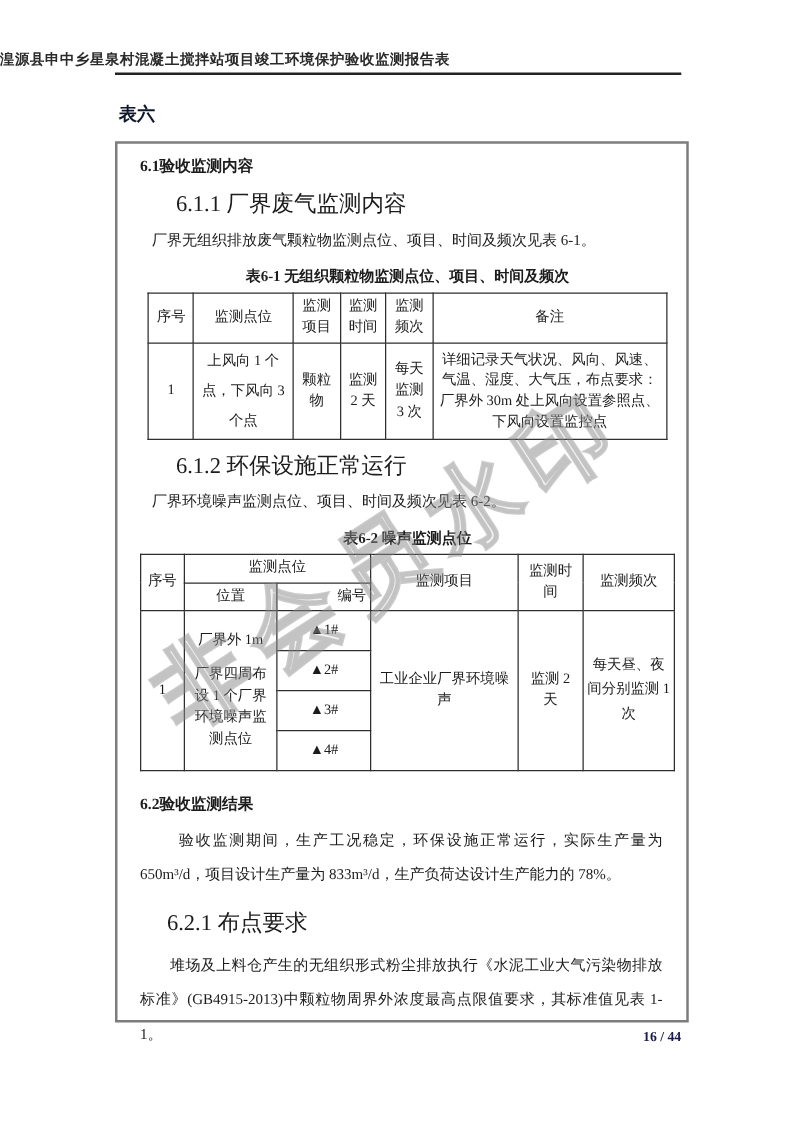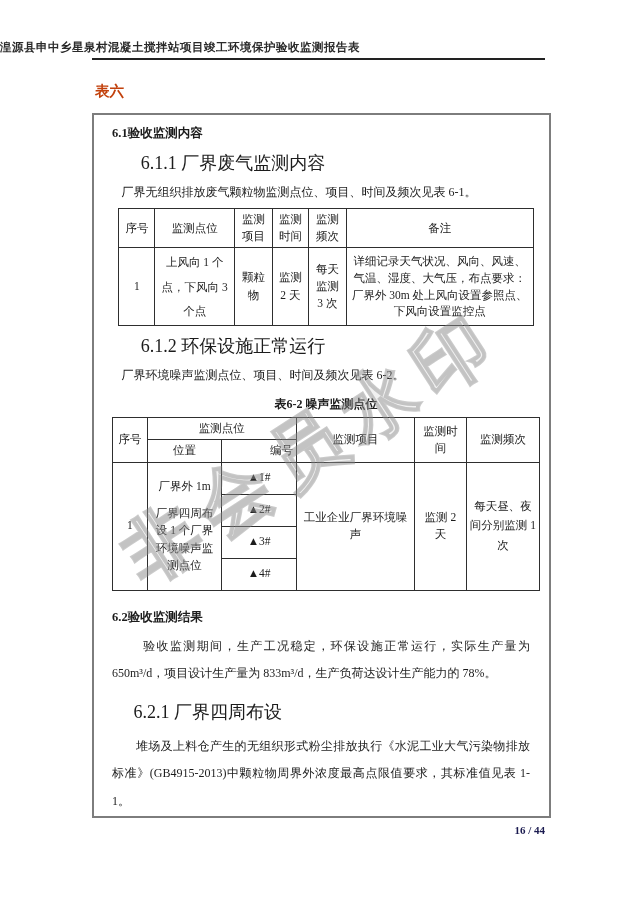--- a/index.html
+++ b/index.html
@@ -25,21 +25,21 @@
     position: absolute;
     top: 58px; left: 92px; width: 453px;
     border-top: 2px solid #222;
     height: 0;
   }
   .table-label {
     position: absolute;
     top: 82px; left: 95px;
     font-size: 14.5px;
     font-weight: bold;
-    color: #c2410c;
+    color: #0f172a;
   }
   .content-box {
     position: absolute;
     left: 92px; top: 113px;
     width: 459px; height: 705px;
     box-sizing: border-box;
     border: 2px solid #7d7d7d;
     padding: 5px 9px 0 18px;
     font-size: 12px;
     line-height: 1.6;
@@ -134,20 +134,21 @@
   <div class="title-rule"></div>
 
   <div class="table-label">表六</div>
 
   <div class="content-box">
 
     <div class="h-bold">6.1验收监测内容</div>
     <div class="h-sub">6.1.1 厂界废气监测内容</div>
     <div class="para">厂界无组织排放废气颗粒物监测点位、项目、时间及频次见表 6-1。</div>
 
+    <div class="tbl-caption">表6-1  无组织颗粒物监测点位、项目、时间及频次</div>
     <table class="grid t61">
       <tbody>
           <tr>
         <th class="c-no">序号</th>
         <th class="c-pt">监测点位</th>
         <th class="c-item">监测项目</th>
         <th class="c-time">监测时间</th>
         <th class="c-freq">监测频次</th>
         <th>备注</th>
       </tr>
@@ -198,21 +199,21 @@
       </tr>
       <tr>
         <td class="code-cell">▲4#</td>
       </tr>
     </tbody>
       </table>
 
     <div class="h-bold" style="margin-top:16px;">6.2验收监测结果</div>
     <div class="para-wide">验收监测期间，生产工况稳定，环保设施正常运行，实际生产量为650m³/d，项目设计生产量为 833m³/d，生产负荷达设计生产能力的 78%。</div>
 
-    <div class="h-sub" style="text-indent:1.2em; margin-top:10px;">6.2.1 厂界四周布设</div>
+    <div class="h-sub" style="text-indent:1.2em; margin-top:10px;">6.2.1 布点要求</div>
     <div class="para-wide" style="text-indent:2em;">堆场及上料仓产生的无组织形式粉尘排放执行《水泥工业大气污染物排放标准》(GB4915-2013)中颗粒物周界外浓度最高点限值要求，其标准值见表 1-1。</div>
 
   </div>
 
   <div class="watermark">非会员水印</div>
 
   <div class="page-number">16 / 44</div>
 
 </div>
 

